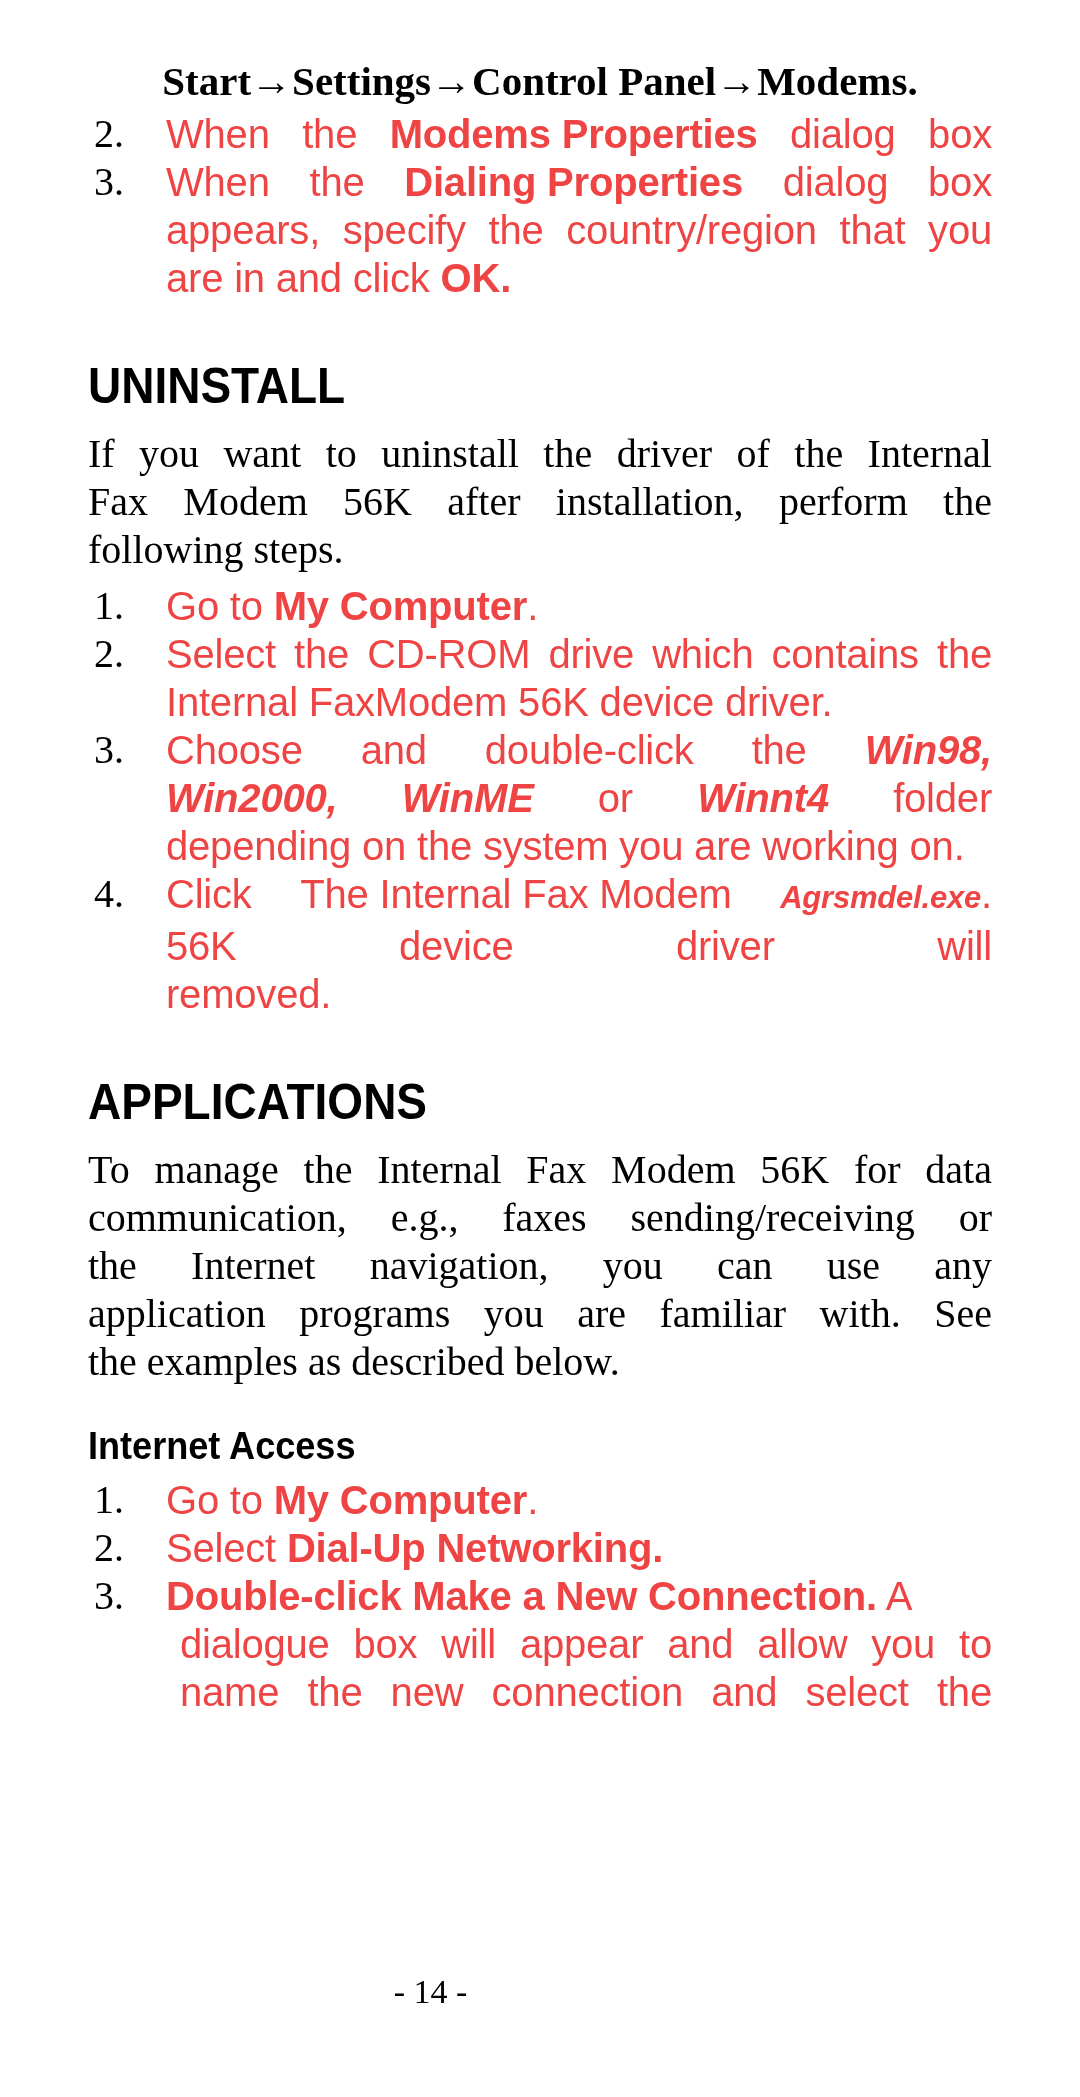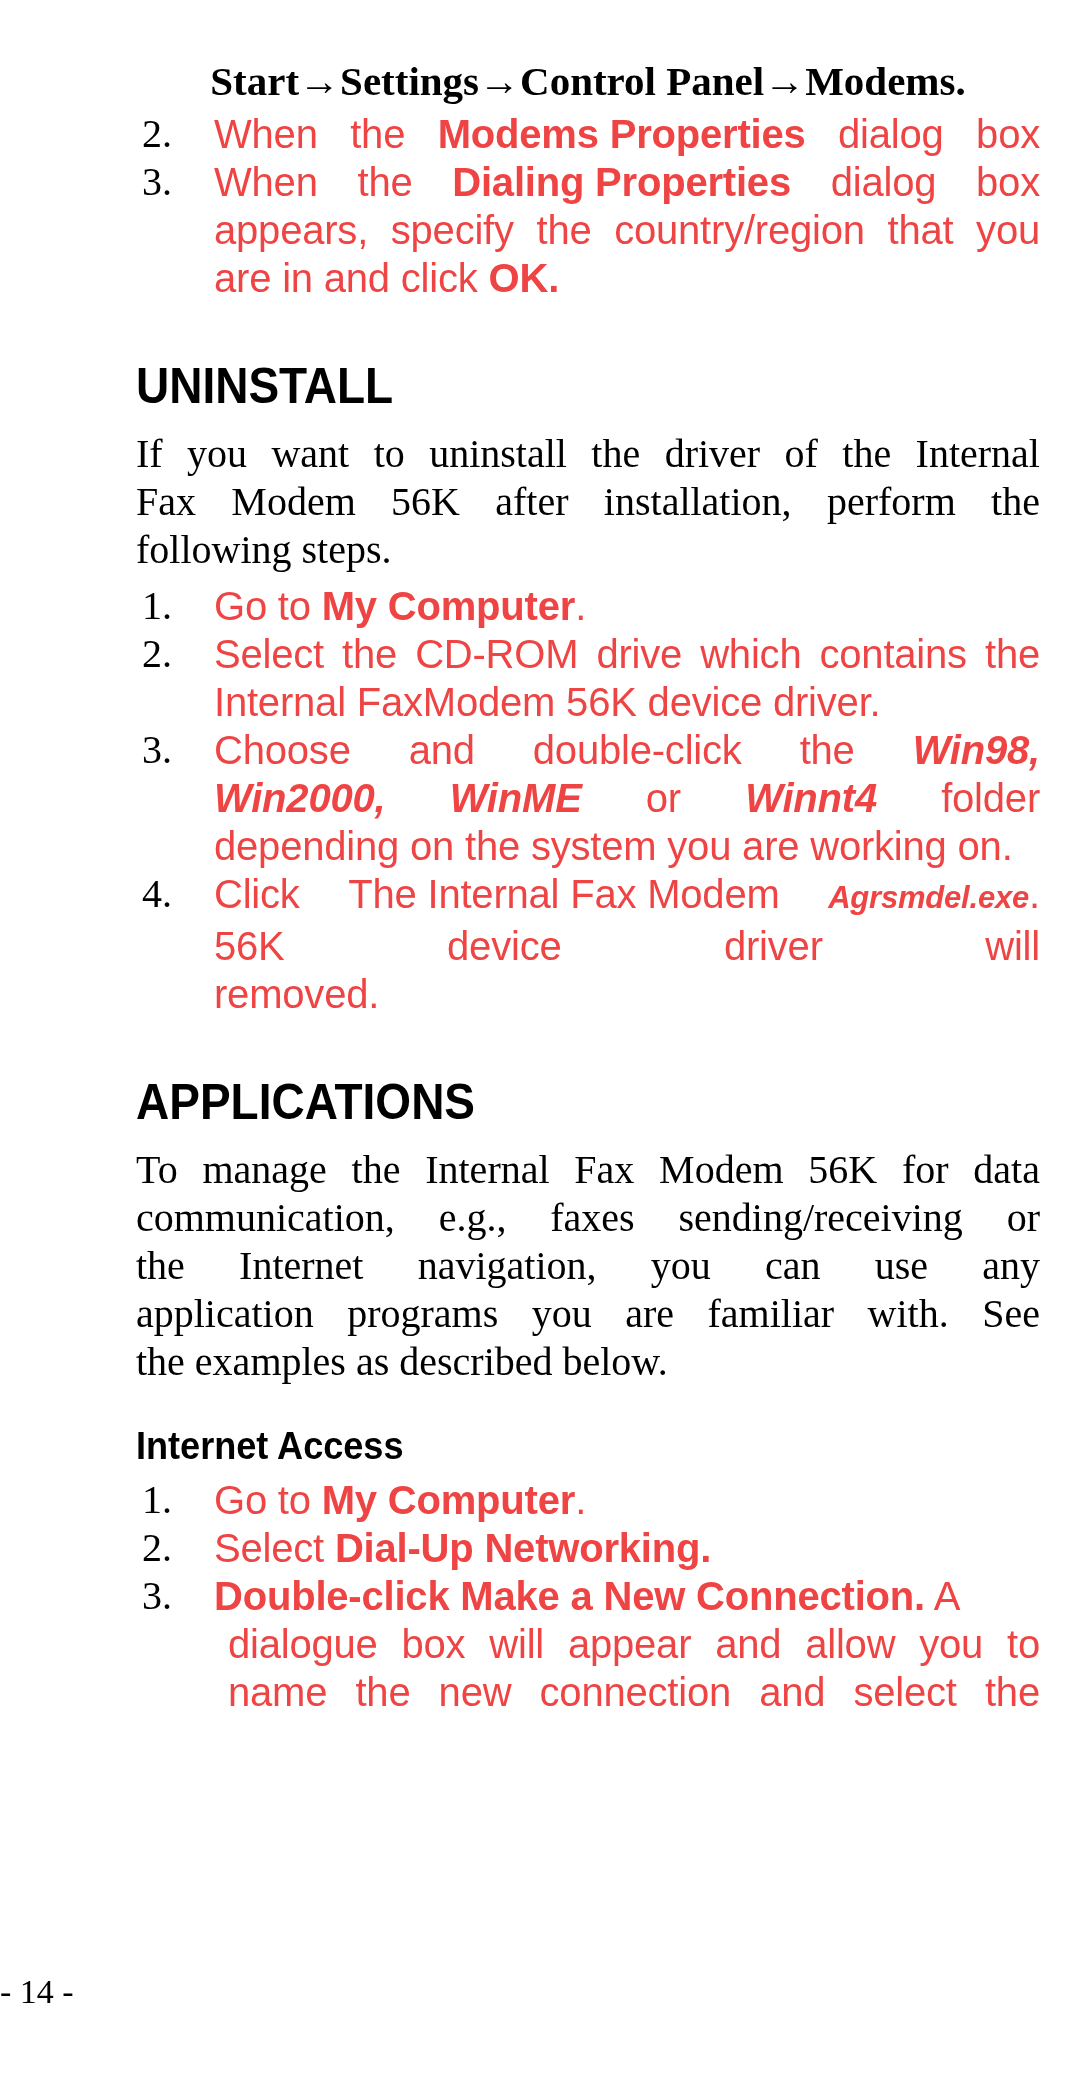--- a/index.html
+++ b/index.html
@@ -21,21 +21,20 @@
     width: 1080px;
     height: 2097px;
     box-sizing: border-box;
     padding: 0;
   }
   .content {
     position: absolute;
     left: 88px;
     top: 56px;
     width: 904px;
-    margin-left: 48px;
   }
 
   
   .body-line,
   .para,
   .list-text {
     font-family: Liberation Sans, sans-serif;
     font-size: 40px;
     line-height: 48px;
     letter-spacing: -0.2px;
@@ -115,21 +114,21 @@
     font-style: italic;
     font-size: 31px;
   }
 
   
   .footer {
     position: absolute;
     left: 0;
     top: 1972px;
     width: 861px;
-    text-align: left;
+    text-align: center;
     font-family: "Liberation Serif", "DejaVu Serif", serif;
     font-size: 34px;
     line-height: 40px;
     color: #000;
   }
 
   
   .ln {
     display: block;
     white-space: nowrap;

